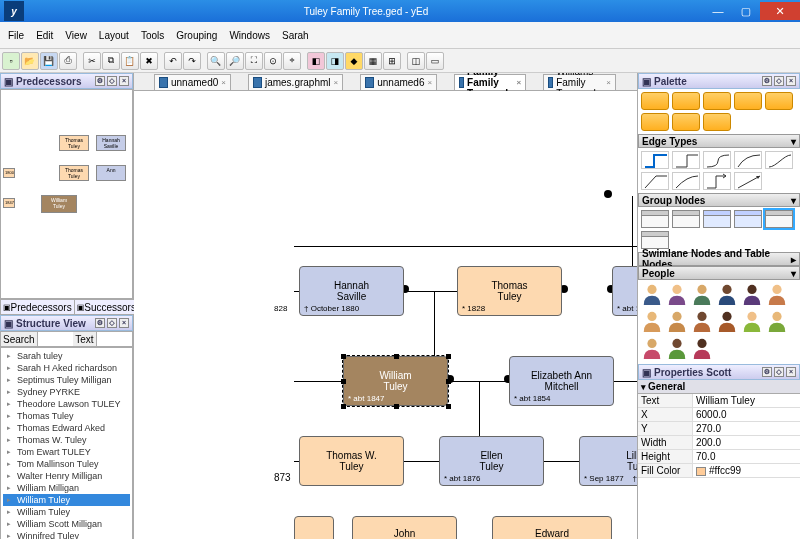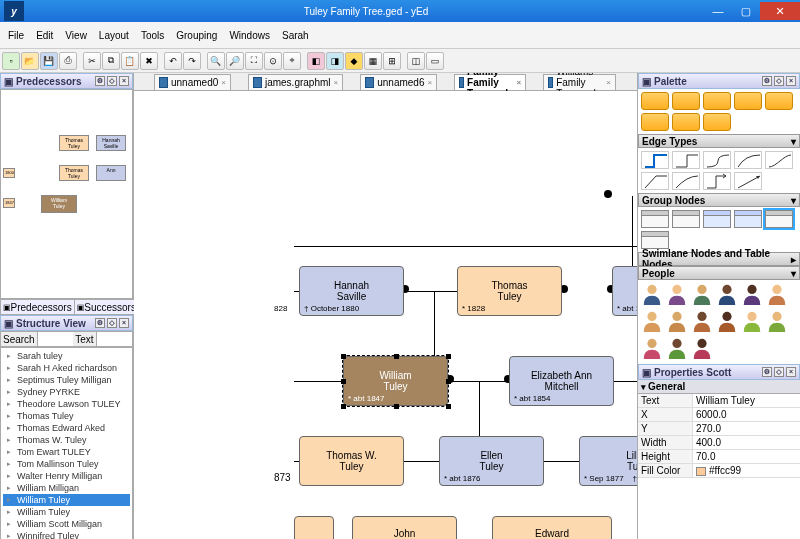--- a/index.html
+++ b/index.html
@@ -443,21 +443,21 @@
           <div class="prop-row">
             <div class="k">X</div>
             <div class="v">6000.0</div>
           </div>
           <div class="prop-row">
             <div class="k">Y</div>
             <div class="v">270.0</div>
           </div>
           <div class="prop-row">
             <div class="k">Width</div>
-            <div class="v">400.0</div>
+            <div class="v">200.0</div>
           </div>
           <div class="prop-row">
             <div class="k">Height</div>
             <div class="v">70.0</div>
           </div>
           <div class="prop-row">
             <div class="k">Fill Color</div>
             <div class="v"><span style="display:inline-block;width:10px;height:9px;background:#ffcc99;border:1px solid #888;margin-right:3px;vertical-align:middle"></span>#ffcc99</div>
           </div>
         </div>

